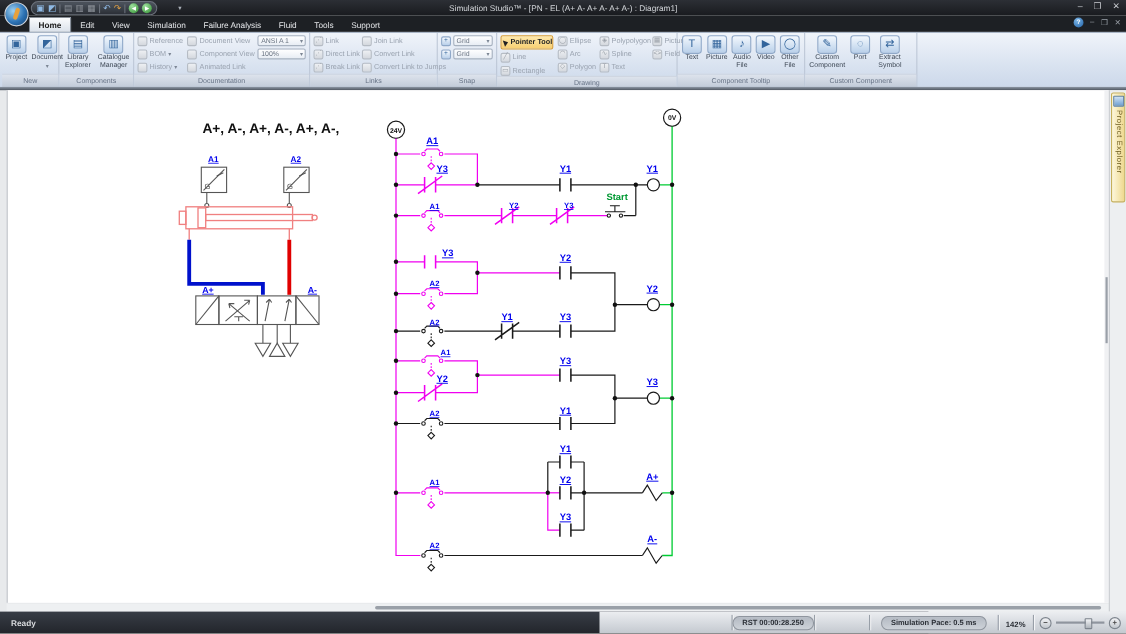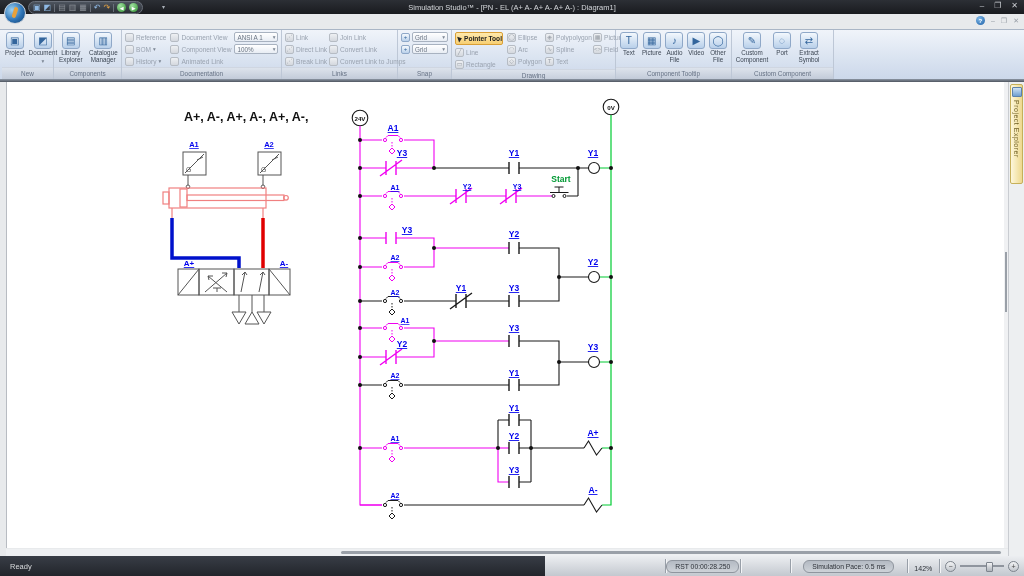--- a/index.html
+++ b/index.html
@@ -68,21 +68,21 @@
   .hscroll{position:absolute;left:6px;top:549px;width:1002px;height:7px;background:#eef0f2;}
   .hthumb{position:absolute;left:335px;top:2px;width:660px;height:3px;background:#9aa0a8;border-radius:2px;}
   .vscroll{position:absolute;left:997px;top:0;width:4px;height:466px;background:#f0f1f3;}
   .vthumb{position:absolute;left:1px;top:170px;width:2px;height:60px;background:#9aa0a8;}
   .sidestrip{position:absolute;left:1008px;top:82px;width:16px;height:474px;background:#edeff1;border-left:1px solid #c9ccd1;}
   .vtab{position:absolute;left:1px;top:2px;width:13px;height:100px;border:1px solid #c6b05a;border-radius:2px;
     background:linear-gradient(90deg,#fdf7dc,#eed98e);display:flex;flex-direction:column;align-items:center;padding-top:2px;box-sizing:border-box;}
   .vtab .vicon{width:8px;height:8px;border-radius:1px;background:linear-gradient(#cfe2f5,#6f9fd0);border:1px solid #5c82ad;margin-bottom:3px;}
   .vtab .vtxt{writing-mode:vertical-rl;font-size:7px;color:#6e5e22;letter-spacing:.5px;}
   
-  .statusbar{position:absolute;left:0;top:556px;width:844px;height:20px;background:linear-gradient(#383d46,#22252b);}
+  .statusbar{position:absolute;left:0;top:556px;width:844px;height:20px;background:linear-gradient(#383d46,#22252b);font-weight:bold;}
   .ready{position:absolute;left:10px;top:6px;font-size:7.5px;color:#d8dadd;}
   .statR{position:absolute;left:545px;top:0;width:479px;height:20px;background:linear-gradient(#eceef1,#c3c8cf);
     display:flex;align-items:center;}
   .ssep{width:1px;height:14px;background:#989fa8;margin:0 0;box-shadow:1px 0 0 #f4f5f7;flex:none;}
   .pill{height:11px;border:1px solid #8f959e;border-radius:6px;background:linear-gradient(#b4bac3,#cdd2d8);
     font-size:6.8px;color:#2c3037;display:flex;align-items:center;padding:0 8px;}
   .ztxt{font-size:7px;color:#2c3037;}
   .zbtn{width:9px;height:9px;border-radius:50%;border:1px solid #7d848d;background:linear-gradient(#f2f3f5,#c2c7cd);
     font-size:7px;line-height:7px;color:#444;display:flex;align-items:center;justify-content:center;}
   .ztrack{width:44px;height:2px;background:#8f959e;position:relative;}
@@ -129,20 +129,30 @@
     </div>
     <span class="qat-more">▾</span>
     <div class="wtitle">Simulation Studio™   - [PN - EL    (A+ A- A+ A- A+ A-) : Diagram1]</div>
     <div class="wbtns">
       <span>–</span>
       <span>❐</span>
       <span>✕</span>
     </div>
   </div>
 
+  <div class="menubar">
+    <span class="mtab active">Home</span>
+    <span class="mtab">Edit</span>
+    <span class="mtab">View</span>
+    <span class="mtab">Simulation</span>
+    <span class="mtab">Failure Analysis</span>
+    <span class="mtab">Fluid</span>
+    <span class="mtab">Tools</span>
+    <span class="mtab">Support</span>
+  </div>
   <div class="mright">
     <span class="helpdot">?</span>
     <span class="mwb">–</span>
     <span class="mwb">❐</span>
     <span class="mwb">✕</span>
   </div>
 
   <div class="ribbon">
     <div class="grp" style="width:52px">
       <div class="gb">

